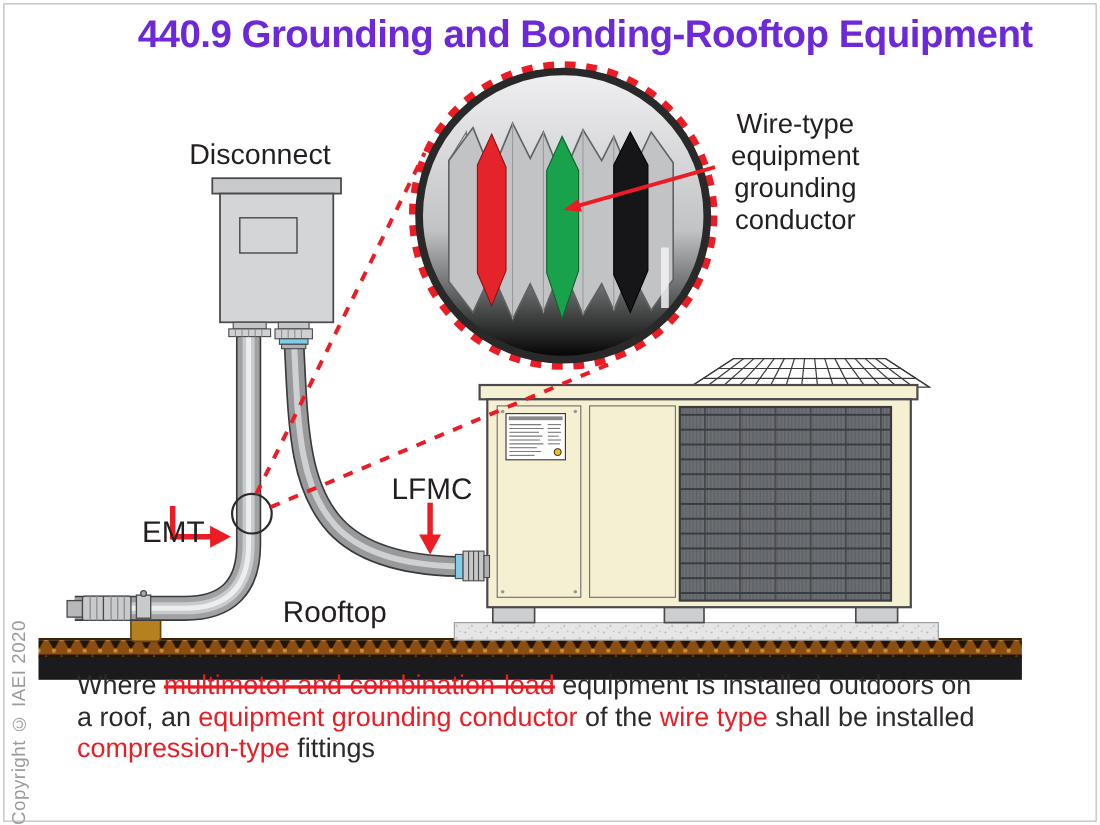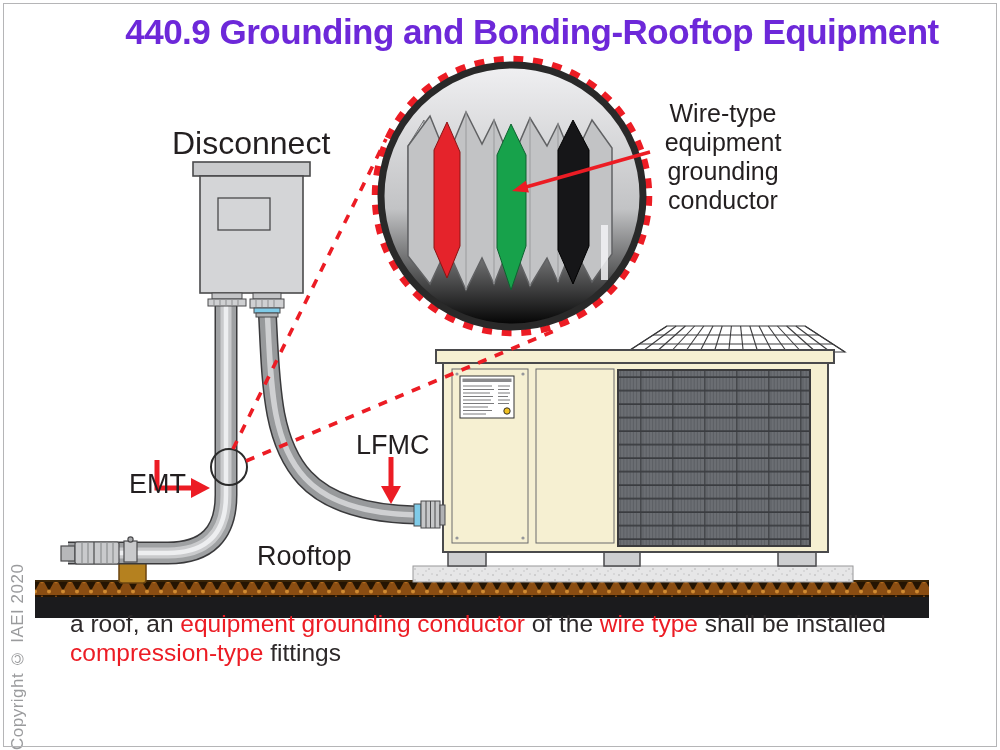--- a/index.html
+++ b/index.html
@@ -4,21 +4,21 @@
 <style>
   html,body{margin:0;padding:0;background:#e8e8e8;}
   .canvas{position:relative;width:1000px;height:750px;background:#ffffff;overflow:hidden;
           font-family:"Liberation Sans", sans-serif;}
   .frame{position:absolute;inset:3px;border:1px solid #b5b5b7;pointer-events:none;}
   .abs{position:absolute;}
   svg{position:absolute;left:0;top:0;}
   .title{left:0;top:12px;width:1000px;text-align:center;font-size:35px;font-weight:bold;
          letter-spacing:-0.5px;color:#6d28d9;padding-left:32px;}
   .lbl{color:#231f20;white-space:nowrap;}
-  .lbl-disconnect{left:172px;top:125px;font-size:32px;}
+  .lbl-disconnect{left:172px;top:125px;font-size:26px;}
   .lbl-ac{left:633px;top:291px;font-size:27px;}
   .lbl-emt{left:129px;top:430px;font-size:27px;margin-top:39px;}
   .lbl-lfmc{left:356px;top:430px;font-size:27px;}
   .lbl-rooftop{left:257px;top:541px;font-size:27px;}
   .wirelabel{left:648px;top:99px;width:150px;text-align:center;font-size:25px;line-height:29px;color:#231f20;}
   .para{left:70px;top:610px;width:910px;font-size:24.5px;line-height:28.5px;color:#2d292a;}
   .pline{white-space:nowrap;}
   .red{color:#ec1c24;}
   .strike{text-decoration:line-through;text-decoration-color:#ec1c24;text-decoration-thickness:3px;}
   .copyright{left:8px;top:550px;height:200px;writing-mode:vertical-rl;transform:rotate(180deg);
@@ -261,20 +261,21 @@
   <div class="abs lbl lbl-rooftop">Rooftop</div>
 
   <div class="abs wirelabel">
     <div>Wire-type</div>
     <div>equipment</div>
     <div>grounding</div>
     <div>conductor</div>
   </div>
 
   <div class="abs para">
+    <div class="pline"><span>Where </span><span class="red strike">multimotor and combination-load</span><span> equipment is installed outdoors on</span></div>
     <div class="pline"><span>a roof, an </span><span class="red">equipment grounding conductor</span><span> of the </span><span class="red">wire type</span><span> shall be installed</span></div>
     <div class="pline"><span class="red">compression-type</span><span> fittings</span></div>
   </div>
 
   <div class="abs copyright">Copyright © IAEI 2020</div>
 
   <div class="frame"></div>
 </div>
 
 </body></html>

